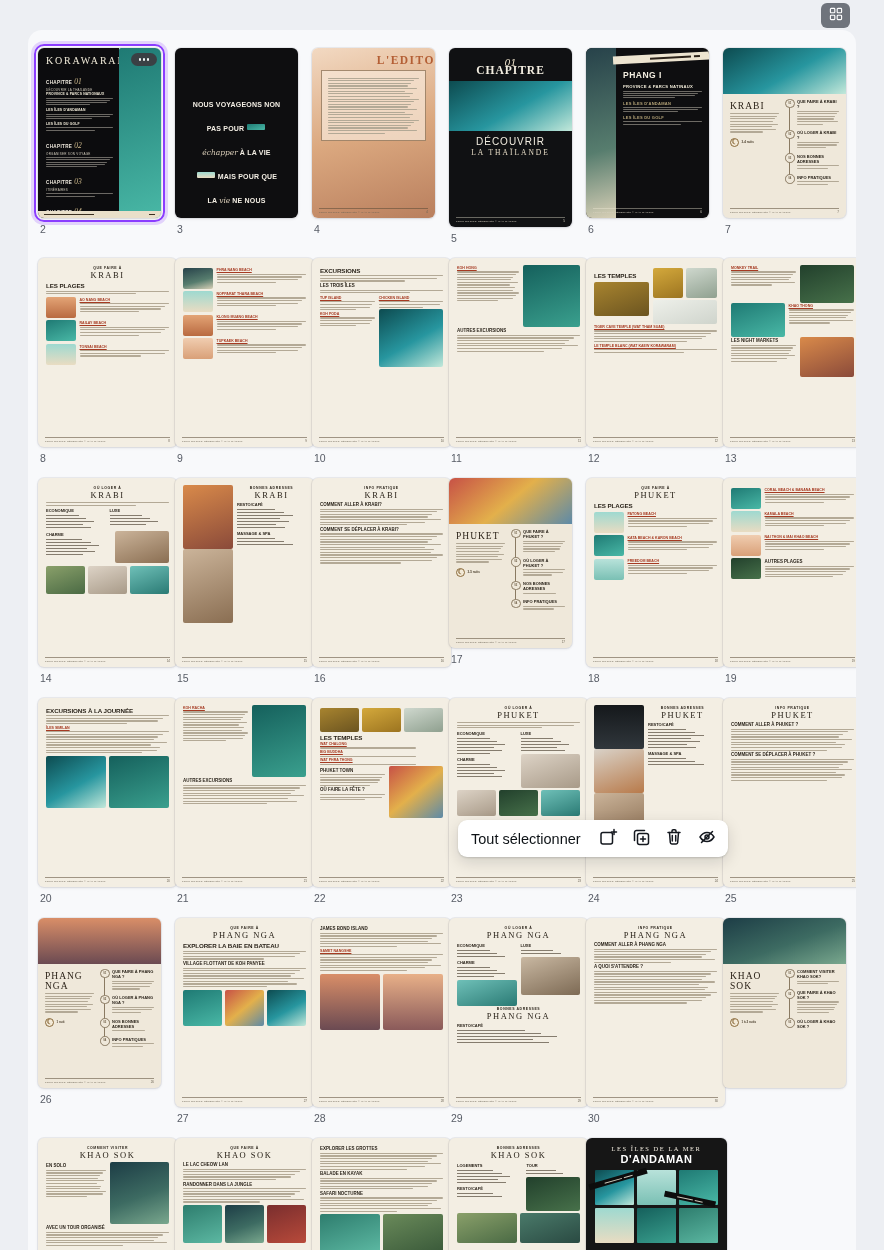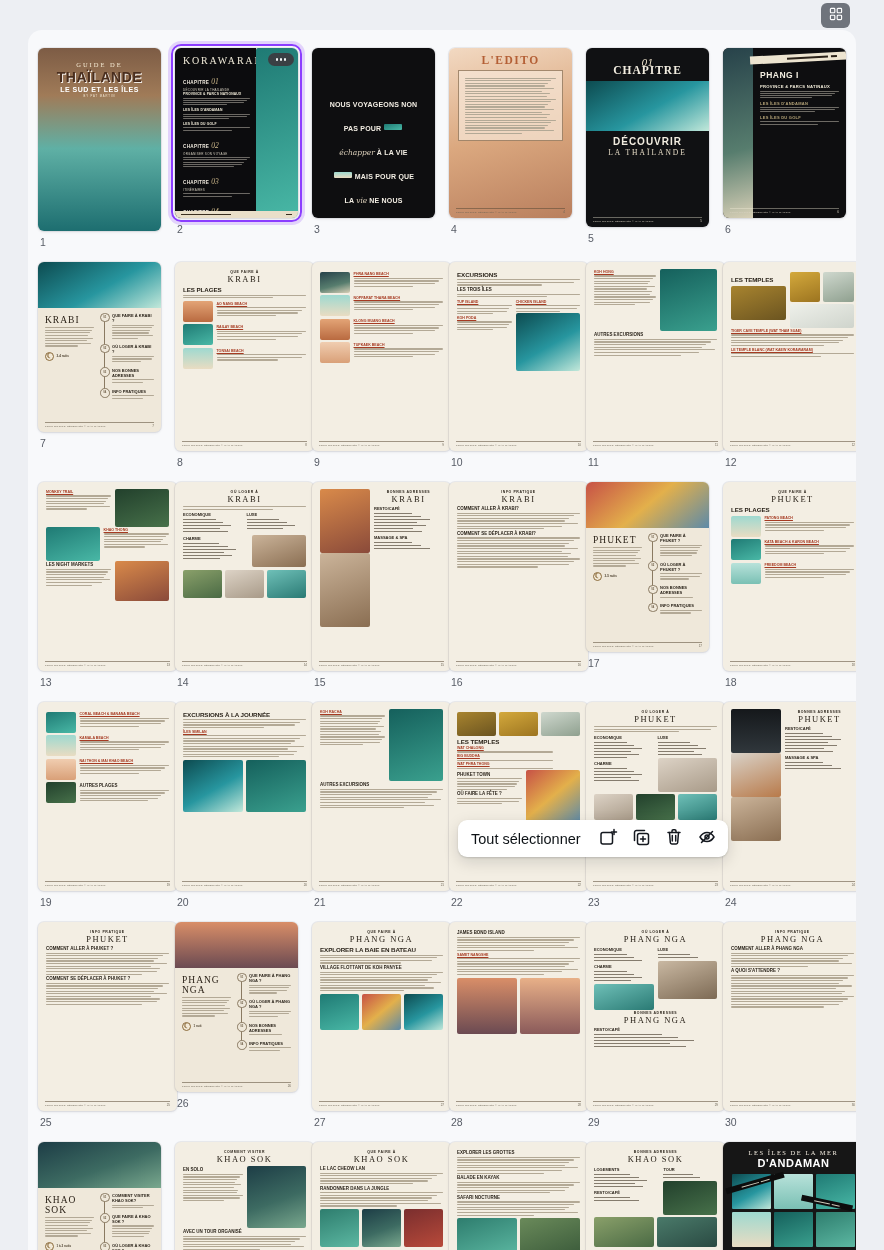--- a/index.html
+++ b/index.html
@@ -101,29 +101,29 @@
   .som-f span{display:block;height:1.2px;background:#3a2f20;}
 
   
   .qpg{background:#0e0e10;}
   .qwrap{padding:42px 8px 0;text-align:center;line-height:1.5;}
   .q-b{font-weight:800;font-size:7px;color:#f2ede3;letter-spacing:.2px;margin:0 1px;}
   .q-s{font-style:italic;font-family:"DejaVu Serif",serif;font-size:7.5px;color:#d9cdb8;margin:0 1px;}
   .q-im{display:inline-block;width:18px;height:6px;border-radius:1px;vertical-align:middle;margin:0 2px;}
 
   
-  .ed-t{font-family:"Liberation Serif",serif;font-weight:700;font-size:11.5px;color:#b45f35;text-align:center;letter-spacing:1.5px;margin:6px 0 4px;}
+  .ed-t{font-family:"Liberation Serif",serif;font-weight:700;font-size:11.5px;color:#b45f35;text-align:right;letter-spacing:1.5px;margin:6px 0 4px;}
   .ed-b{margin:0 9px;background:rgba(246,231,216,.72);border:.5px solid rgba(120,90,60,.65);padding:5px 6px;}
 
   
   .chp{background:#101113;text-align:center;padding-top:9px;}
   .scr{font-family:"DejaVu Serif",serif;font-style:italic;font-size:9.5px;color:#e8ddc6;display:block;margin-bottom:-4px;}
   .chp-ch{font-family:"Liberation Serif",serif;font-weight:700;font-size:11.5px;color:#f2ede0;letter-spacing:1px;}
   .chp-ph{margin:5px 0;border-radius:0;}
-  .chp-t1{font-weight:700;font-size:10px;color:#f2ede0;letter-spacing:1px;}
+  .chp-t1{font-weight:400;font-size:10px;color:#f2ede0;letter-spacing:1px;}
   .chp-t2{font-family:"Liberation Serif",serif;font-size:7.5px;color:#e6dcc6;letter-spacing:2px;margin-top:1px;}
   .ptx{display:flex;height:100%;background:#0e0e10;}
   .pt-im{width:30px;border-radius:0;}
   .pt-bd{flex:1;padding:4px 7px;min-width:0;position:relative;}
   .pt-ban{height:8px;background:#ede4d0;transform:rotate(-3deg);margin:2px -10px 8px;display:flex;gap:3px;align-items:center;justify-content:flex-end;padding:0 12px;}
   .pt-ban span{display:block;height:1.4px;background:#2a2118;}
   .pt-t{font-weight:900;font-size:8.5px;color:#f2ede0;letter-spacing:.5px;margin-bottom:4px;}
   .pt-h1{font-size:6.5px;zoom:.64;font-weight:800;color:#f0ead8;letter-spacing:.4px;margin-top:3px;}
   .pt-h2{font-size:6.5px;zoom:.62;font-weight:800;color:#b3a277;letter-spacing:.4px;margin-top:4px;}
 
@@ -176,29 +176,20 @@
         <rect x="11.5" y="3" width="5.5" height="5.5" rx="1"></rect>
         <rect x="3" y="11.5" width="5.5" height="5.5" rx="1"></rect>
         <rect x="11.5" y="11.5" width="5.5" height="5.5" rx="1"></rect>
       </svg>
     </span>
   </button>
 
   <div class="panel">
     <div class="grid" id="grid">
         <div class="cell">
-          <div class="thumb g-coverphoto cov">
-            <div class="cv-k">GUIDE DE</div>
-            <div class="cv-m">THAÏLANDE</div>
-            <div class="cv-s">LE SUD ET LES ÎLES</div>
-            <div class="cv-by">BY PAT MARTIN</div>
-          </div>
-          <div class="pnum">1</div>
-        </div>
-        <div class="cell">
           <div class="thumb">
             <div class="som">
               <div class="som-l">
                 <div class="som-t">KORAWARAM</div>
                 <div class="som-sec">
                   <div><span class="som-ch">CHAPITRE</span><span class="som-no">01</span></div>
                   <div class="som-sub">DÉCOUVRIR LA THAÏLANDE</div>
                   <div class="som-bold">PROVINCE &amp; PARCS NATIONAUX</div>
                   <div class="lns dklns">
                     <div class="ln" style="width: 100%;"></div>

